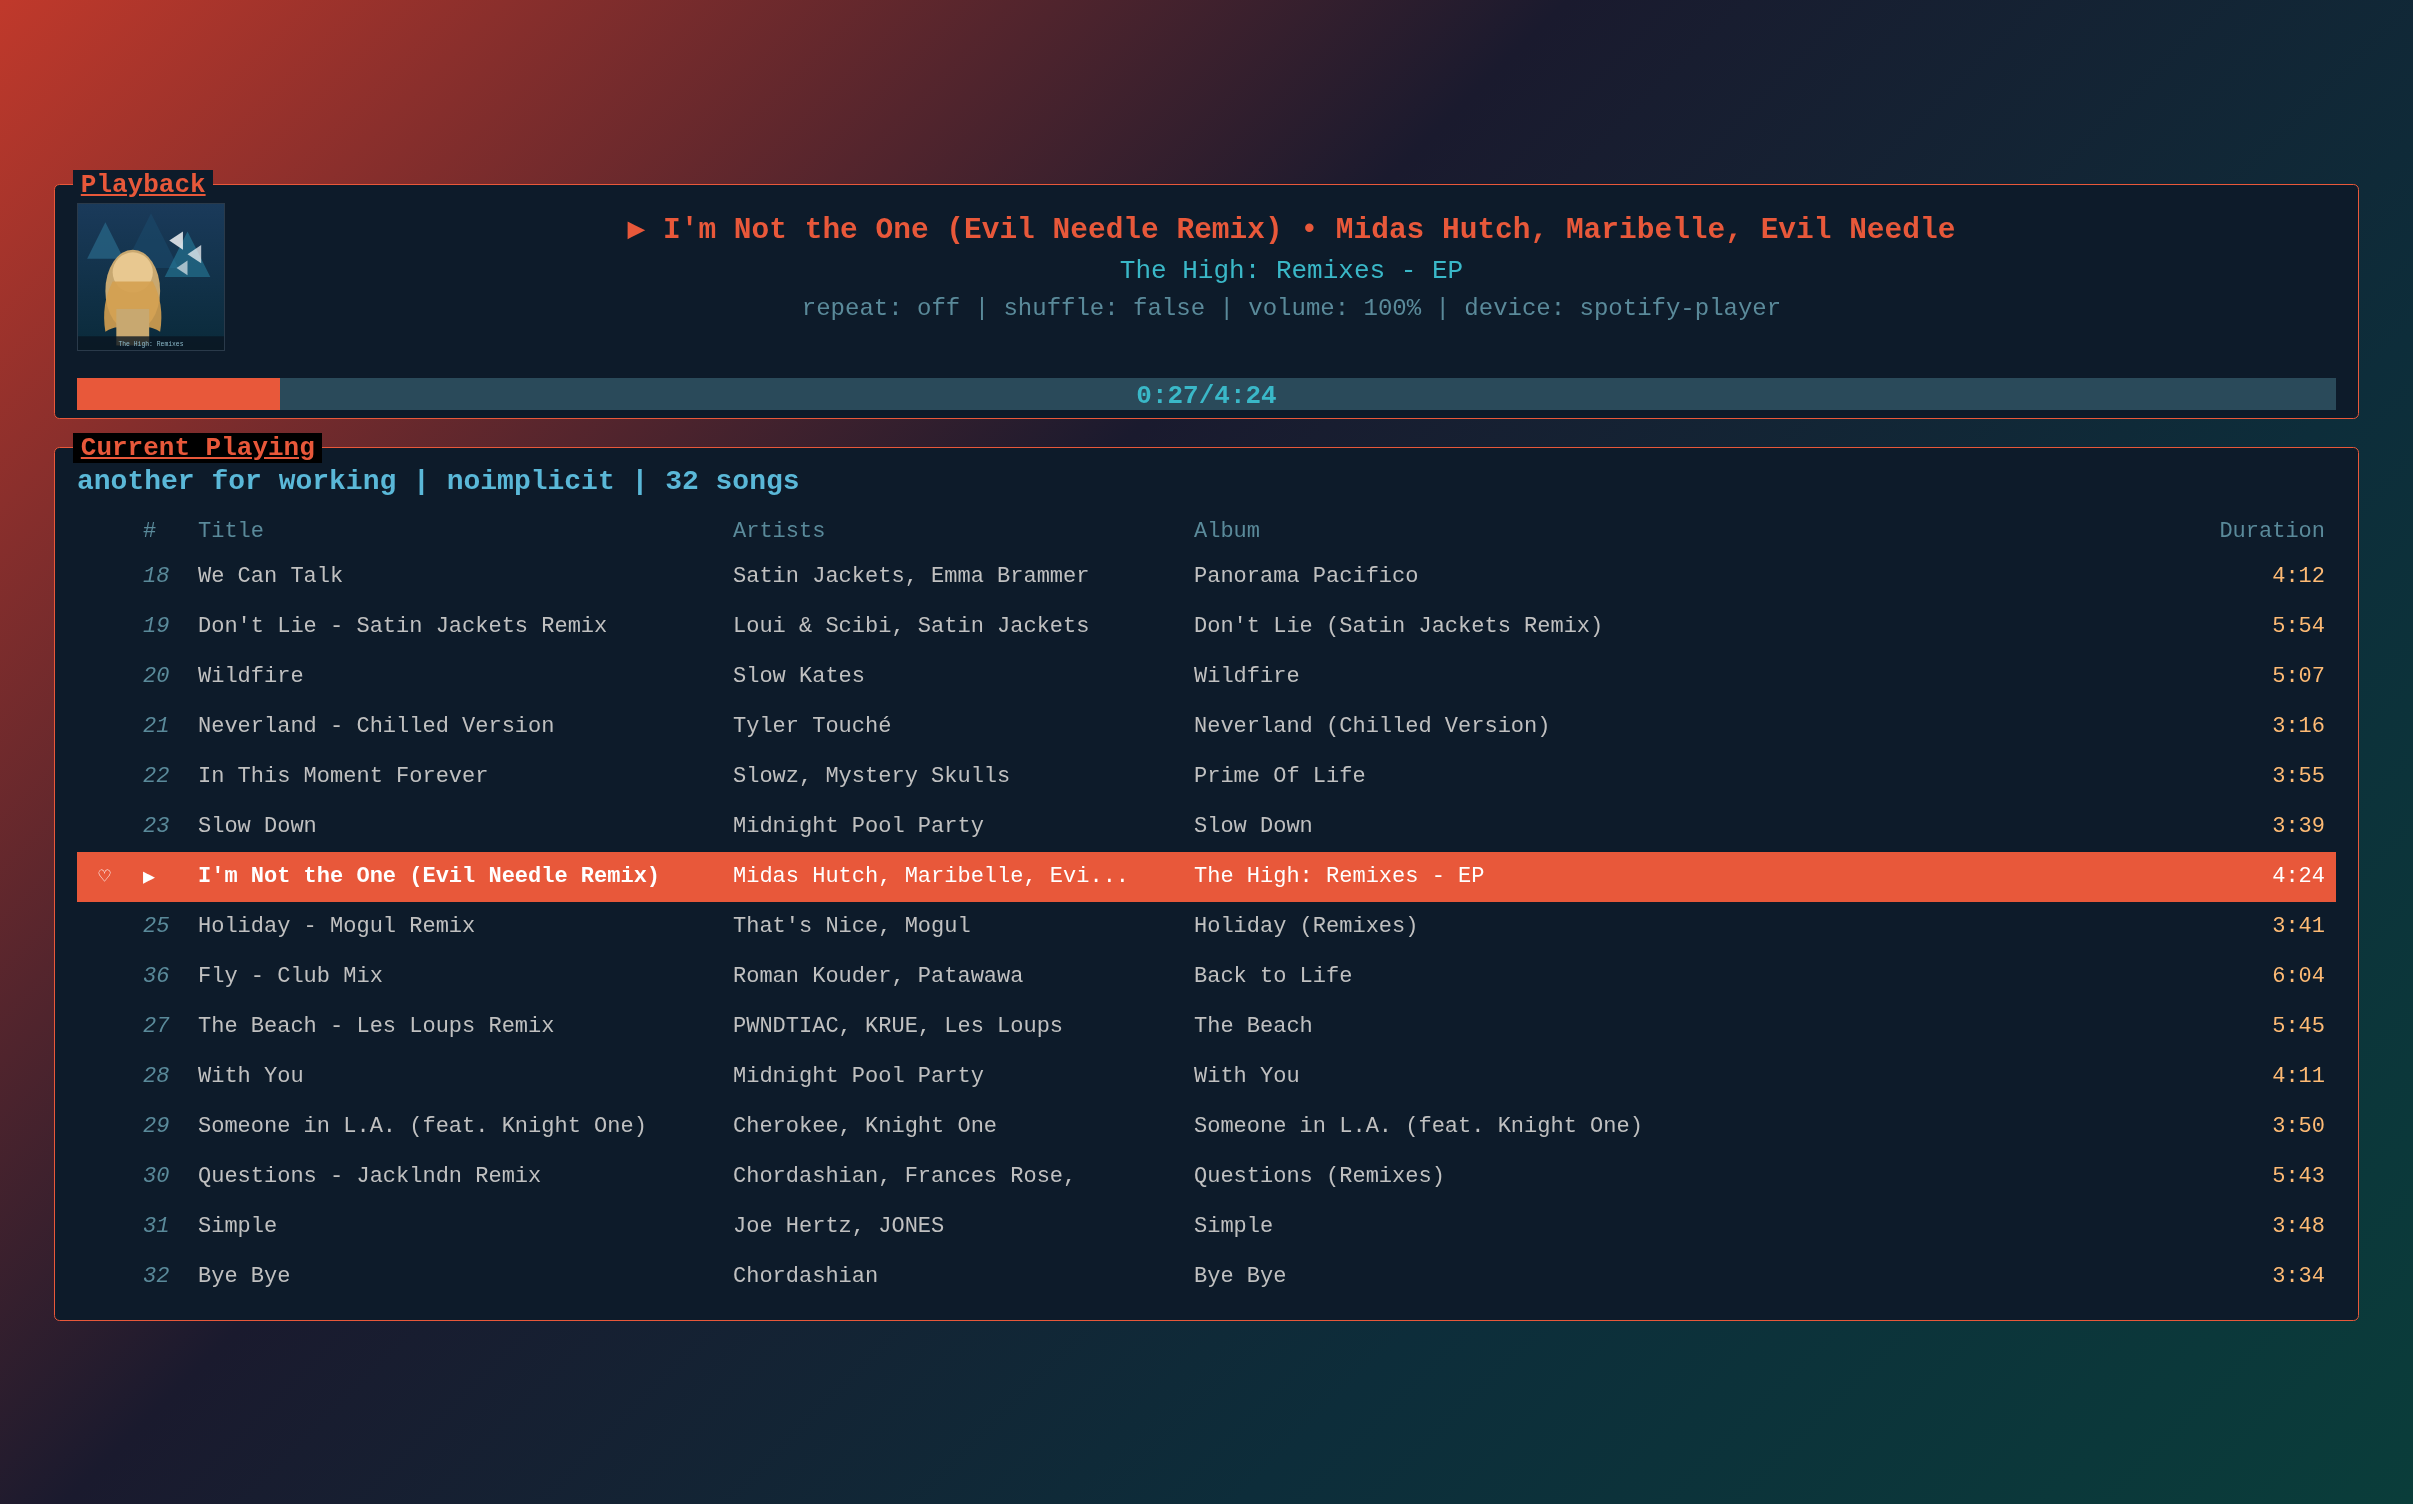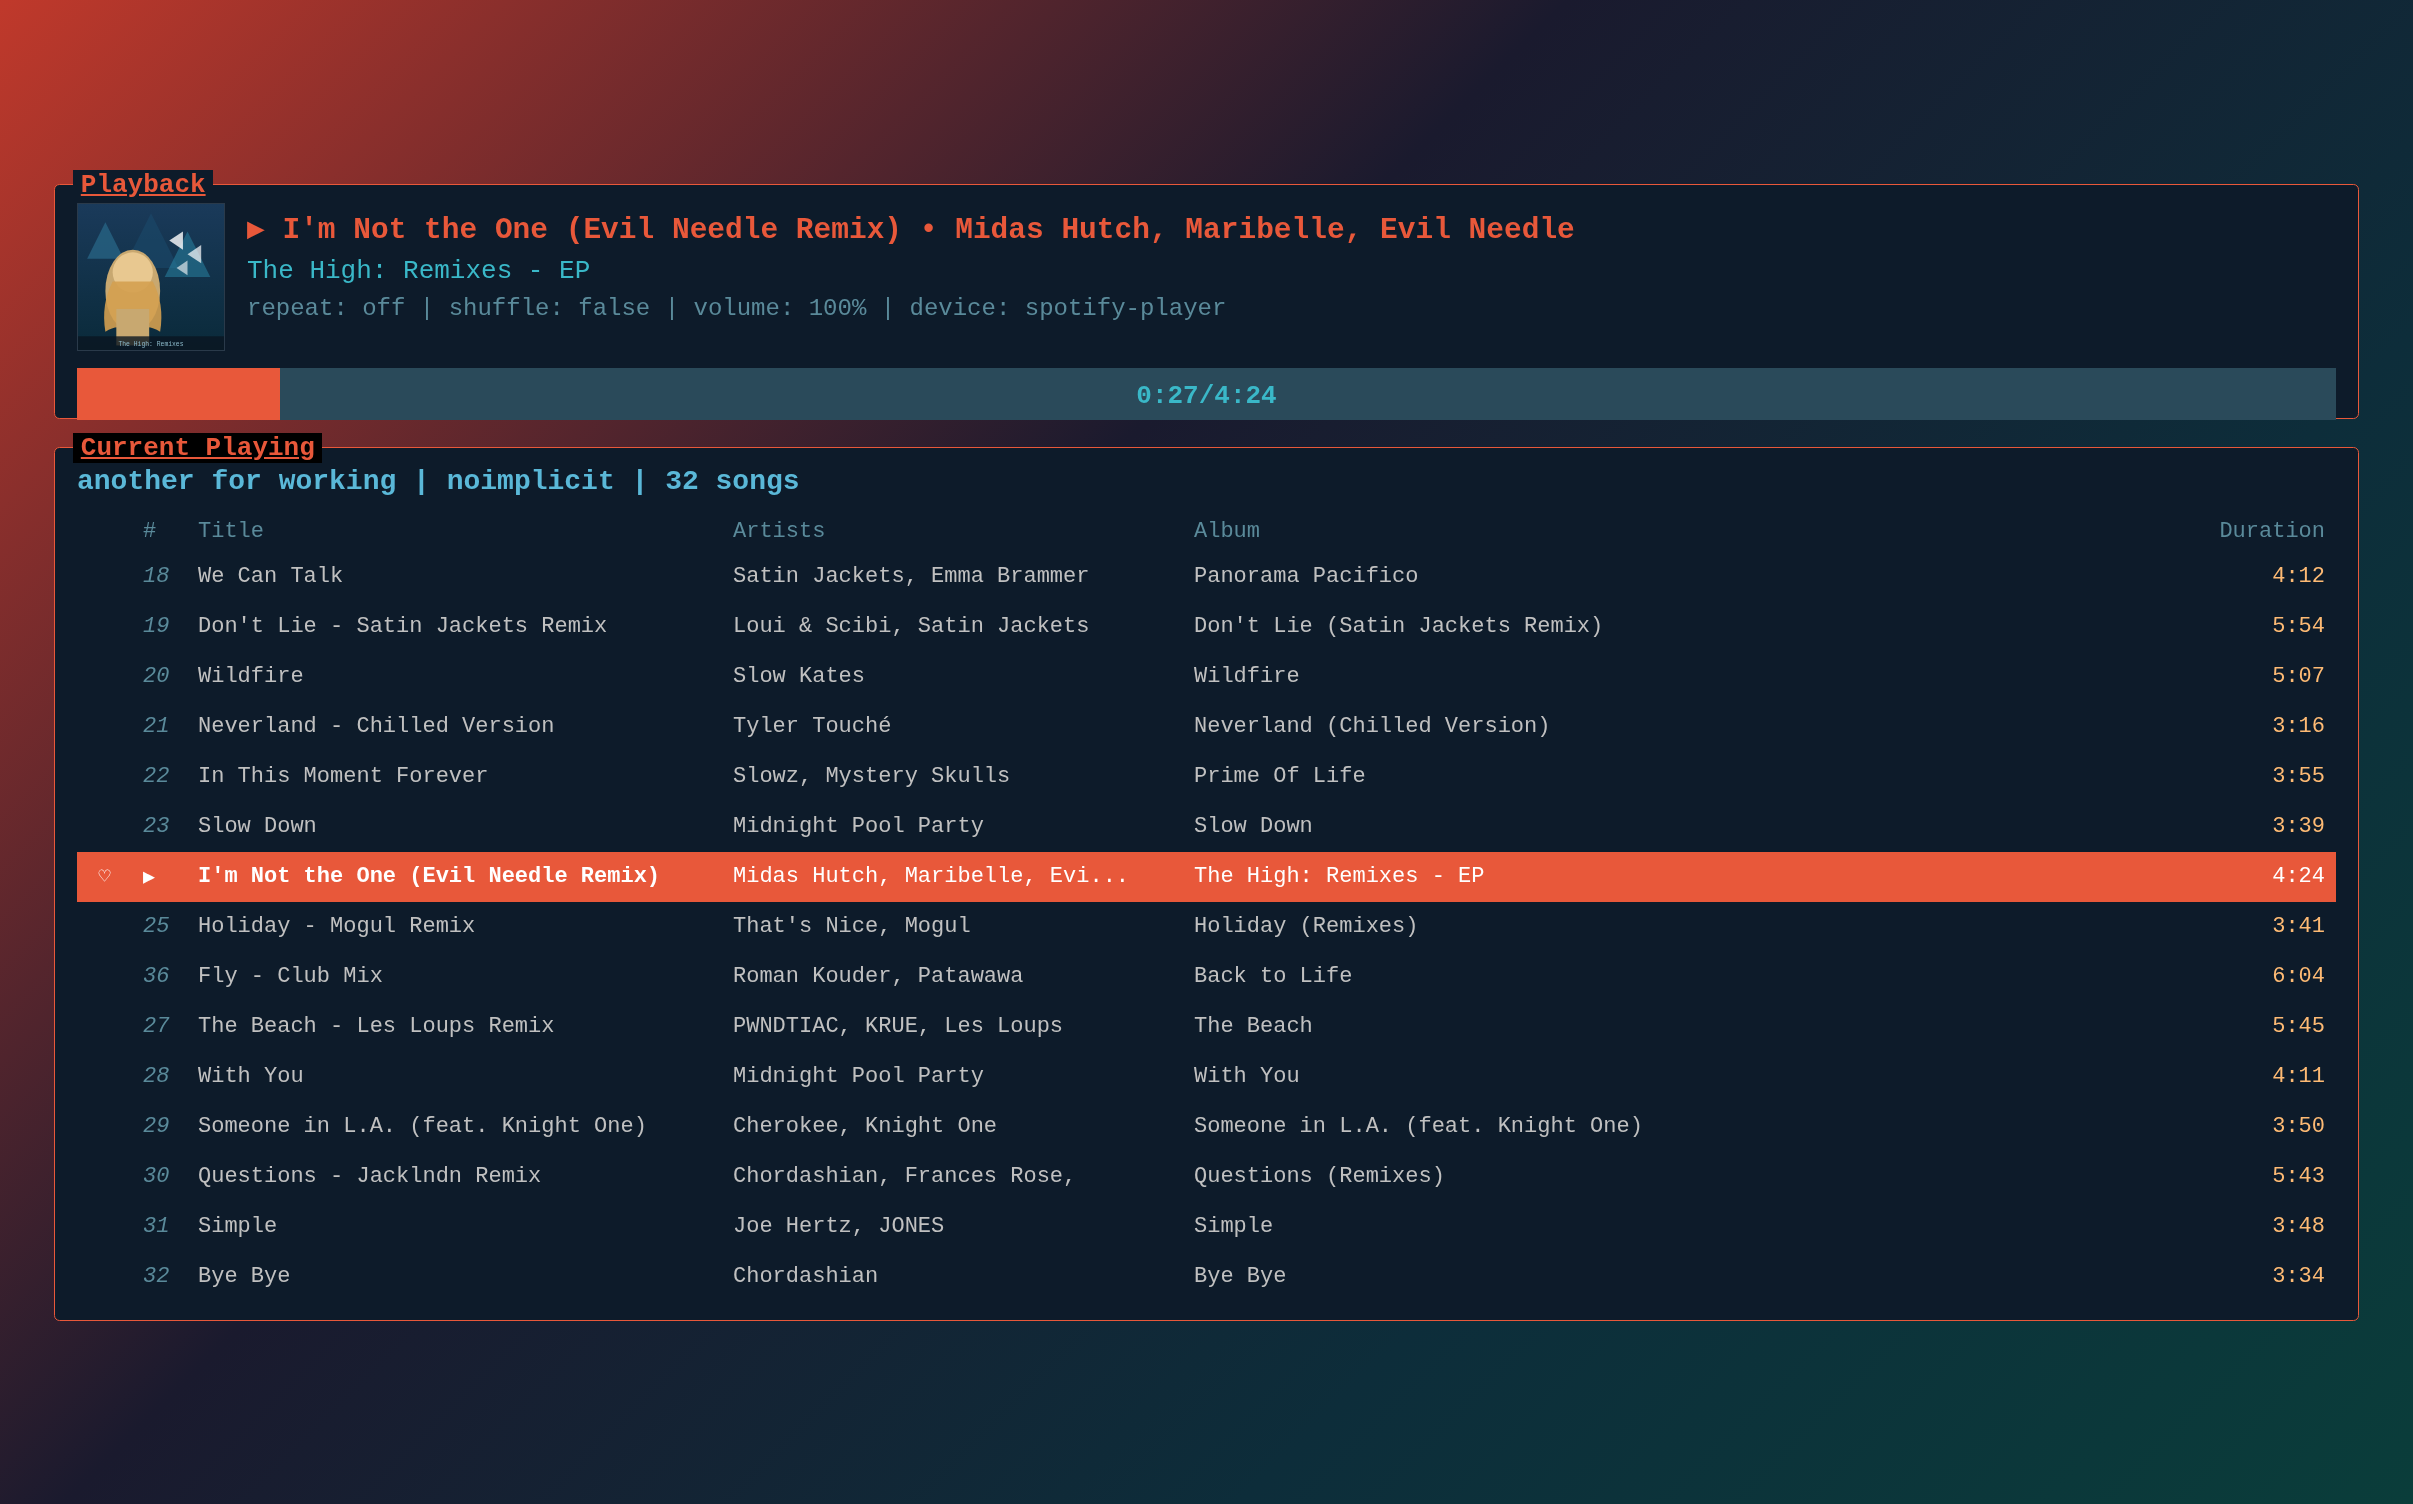--- a/index.html
+++ b/index.html
@@ -67,20 +67,21 @@
       width: 100%;
       height: 100%;
     }
 
     .track-info {
       flex: 1;
       display: flex;
       flex-direction: column;
       gap: 9.2px;
       padding-top: 7.4px;
+      text-align: center;
     }
 
     .now-playing-title {
       color: #e8583a;
       font-size: 29.5px;
       font-weight: bold;
     }
 
     .album-name {
       color: #3ab8c8;
@@ -95,21 +96,21 @@
     
     .progress-container {
       display: flex;
       align-items: center;
       height: 48px;
       margin-top: 3.7px;
     }
 
     .progress-bar-wrapper {
       flex: 1;
-      height: 52px;
+      height: 32px;
       display: flex;
       position: relative;
     }
 
     .progress-filled {
       background: #e8583a;
       height: 100%;
       width: 9%;
     }
 

